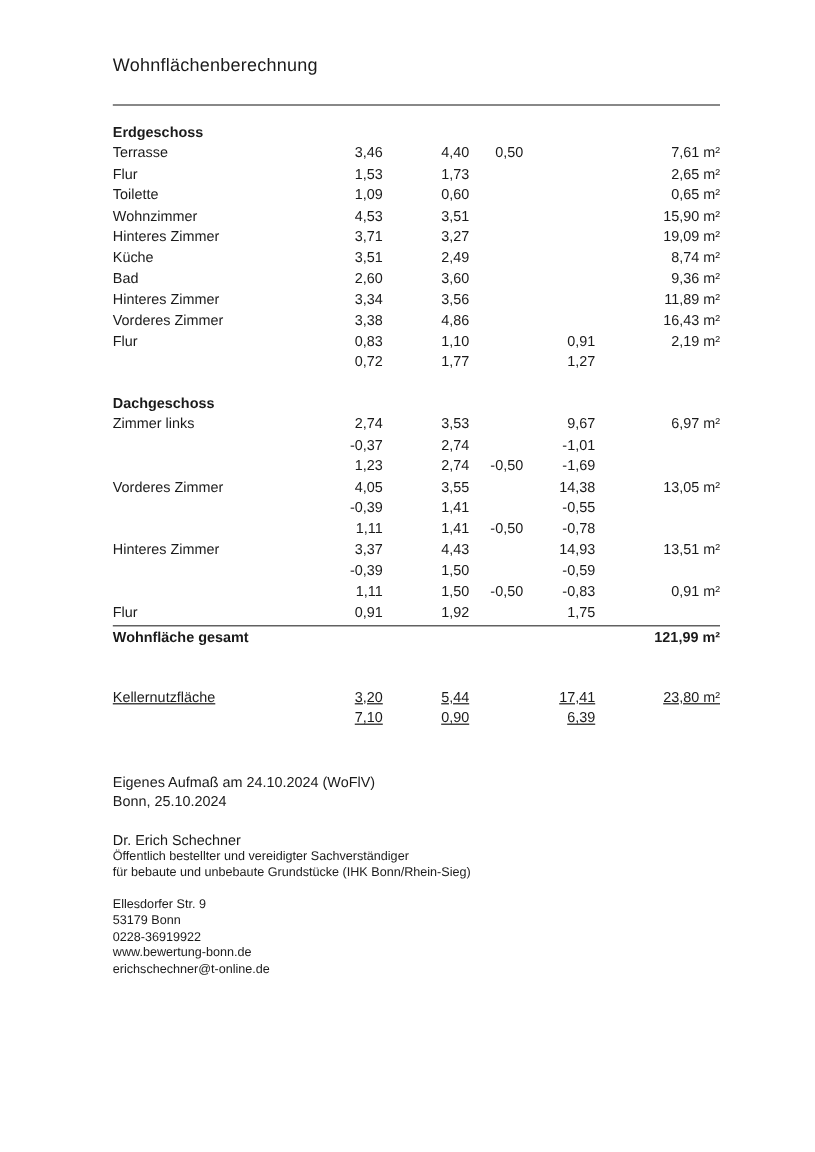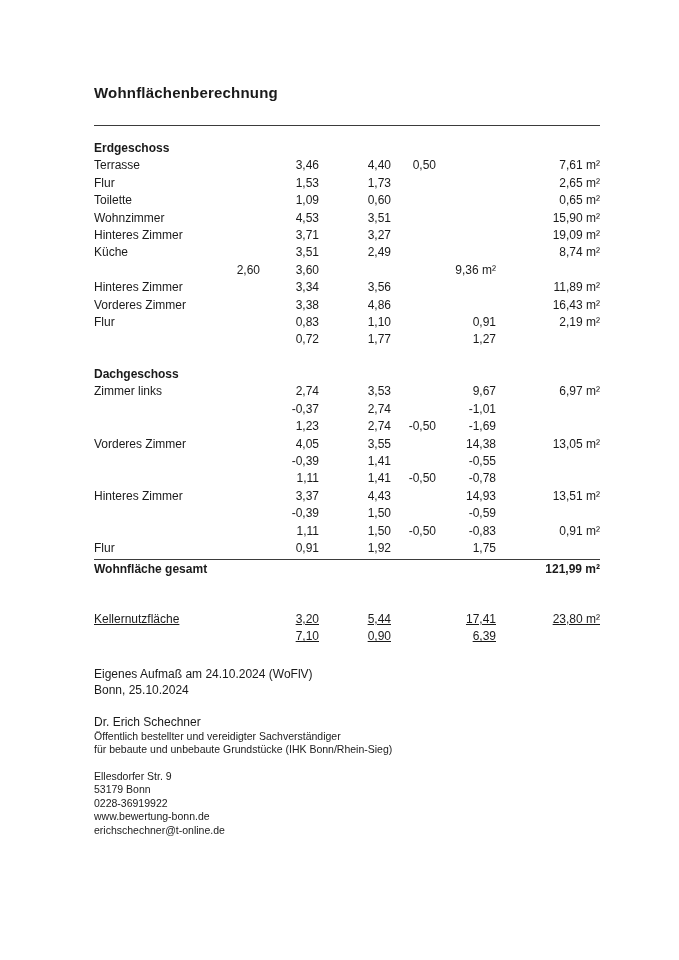--- a/index.html
+++ b/index.html
@@ -4,42 +4,42 @@
 <style>
   html,body{margin:0;padding:0;}
   body{
     width:679px;height:960px;background:#ffffff;color:#1a1a1a;
     font-family:"Liberation Sans","DejaVu Sans",sans-serif;
     -webkit-font-smoothing:antialiased;
   }
   .page{position:relative;width:679px;height:960px;overflow:hidden;}
   .content{width:506px;margin-left:94px;}
   .doc-title{
-    padding-top:84px;font-size:15px;font-weight:bold;letter-spacing:.2px;
+    padding-top:46px;font-size:15px;font-weight:normal;letter-spacing:.2px;
   }
   .rule{border:none;border-top:1.6px solid #3b3b3b;margin:24px 0 0 0;}
   .calc-table{margin-top:14px;font-size:12px;}
   .section-heading{
     font-weight:bold;line-height:17.4px;margin-top:17px;font-size:12px;
   }
   .section-heading.first{margin-top:4px;}
   .row{
     display:grid;
     grid-template-columns:166px 59px 72px 45px 60px 104px;
     line-height:17.4px;font-size:12px;
   }
   .cell{white-space:pre;}
   .cell.c1,.cell.c2,.cell.c3,.cell.c4,.cell.total{text-align:right;font-variant-numeric:tabular-nums;}
   .rule2{border:none;border-top:1.6px solid #3b3b3b;margin:2px 0 0 0;}
   .total-row{
     display:flex;justify-content:space-between;
     font-weight:bold;font-size:12px;line-height:17.4px;margin-top:1px;
   }
   .keller-table{margin-top:32px;text-decoration:underline;}
-  .footer{margin-top:20px;font-size:12px;line-height:16px;}
+  .footer{margin-top:36px;font-size:12px;line-height:16px;}
   .footer .block{margin-top:16px;}
   .footer .small{font-size:10.5px;line-height:13.5px;}
   .footer .addr{margin-top:13px;}
 </style>
 </head>
 <body>
 
 <div class="page">
   <div class="content">
 
@@ -90,20 +90,21 @@
         </div>
         <div class="row">
           <span class="cell label">Küche</span>
           <span class="cell c1">3,51</span>
           <span class="cell c2">2,49</span>
           <span class="cell c3"></span>
           <span class="cell c4"></span>
           <span class="cell total">8,74 m²</span>
         </div>
         <div class="row">
+          <span class="cell label">Bad</span>
           <span class="cell c1">2,60</span>
           <span class="cell c2">3,60</span>
           <span class="cell c3"></span>
           <span class="cell c4"></span>
           <span class="cell total">9,36 m²</span>
         </div>
         <div class="row">
           <span class="cell label">Hinteres Zimmer</span>
           <span class="cell c1">3,34</span>
           <span class="cell c2">3,56</span>

